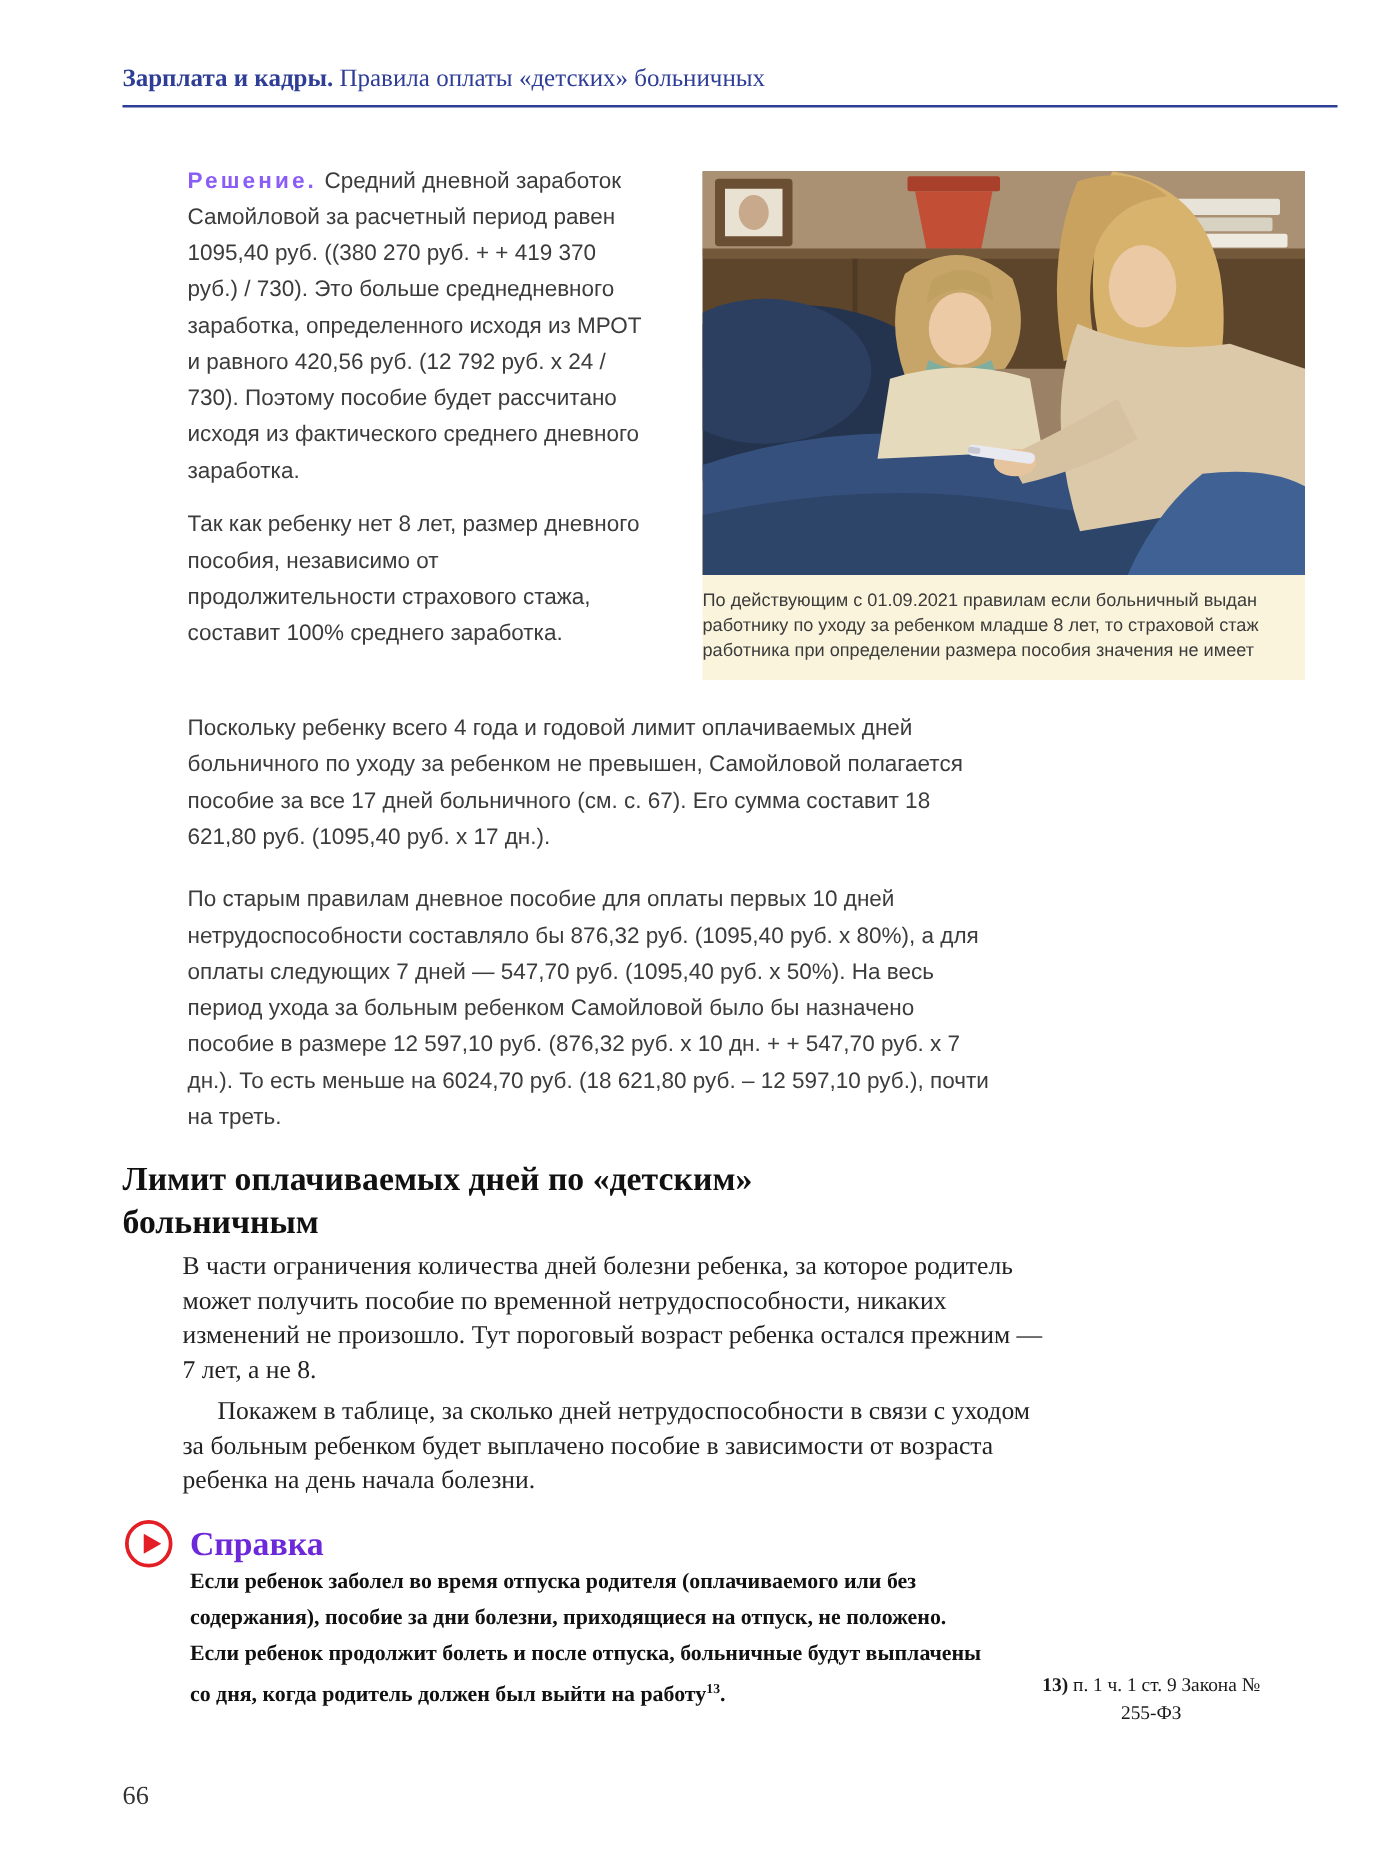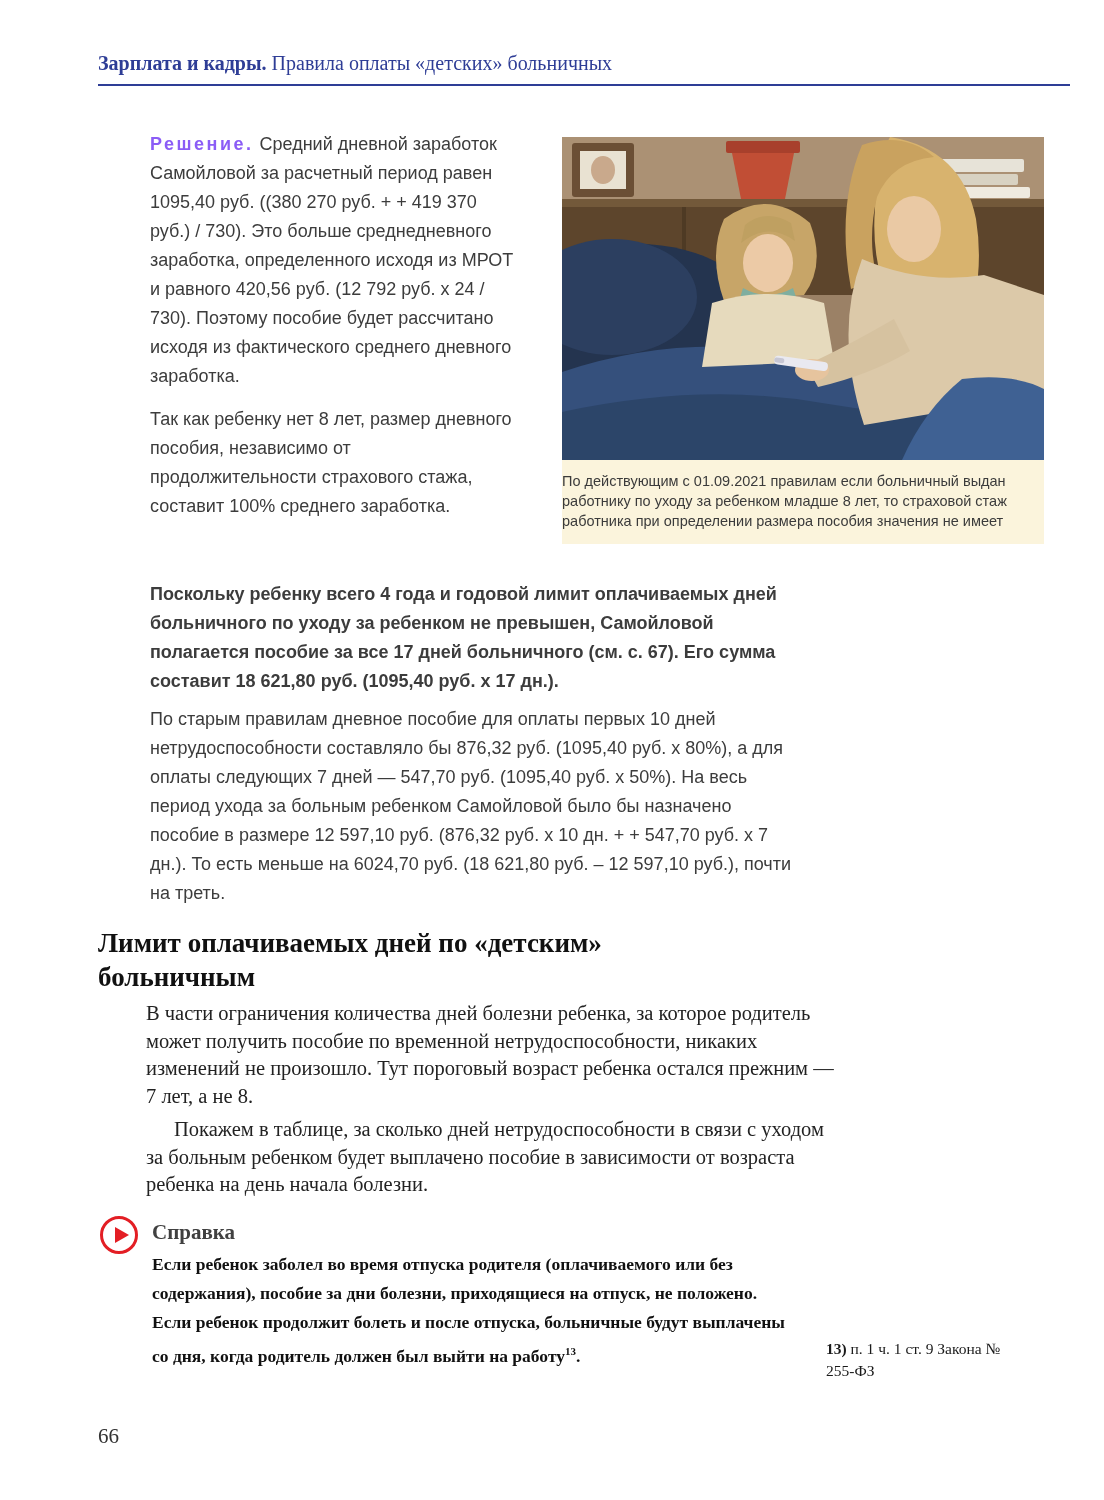--- a/index.html
+++ b/index.html
@@ -43,21 +43,21 @@
     position:absolute;left:528px;top:460px;width:482px;
     background:var(--caption-bg);
     padding:11px 14px 13px 0;
     font-family:"Liberation Sans",sans-serif;font-size:14.5px;line-height:20px;color:#3b3b3b;
   }
   
   .wide-para{
     position:absolute;left:116px;width:648px;
     font-family:"Liberation Sans",sans-serif;font-size:18px;line-height:29px;color:#3c3c3c;
   }
-  .para3{top:580px;font-weight:bold;}
+  .para3{top:568px;}
   .para4{top:705px;}
   
   .section-heading{
     position:absolute;left:64px;top:926px;width:620px;
     font-family:"Liberation Serif",serif;font-weight:bold;font-size:27px;line-height:34px;color:#111;
   }
   .section-body{
     position:absolute;left:64px;top:1000px;width:692px;
     font-family:"Liberation Serif",serif;font-size:20.5px;line-height:27.5px;color:#222;margin-left:48px;
   }
@@ -67,31 +67,31 @@
     position:absolute;left:66px;top:1216px;width:38px;height:38px;border-radius:50%;
     border:3px solid var(--accent-red);background:#fff;
   }
   .spravka-icon .tri{
     position:absolute;left:12px;top:8px;width:0;height:0;
     border-left:14px solid var(--accent-red);
     border-top:8px solid transparent;border-bottom:8px solid transparent;
   }
   .spravka-heading{
     position:absolute;left:118px;top:1220px;
-    font-family:"Liberation Serif",serif;font-weight:bold;font-size:21px;color:#404040;
+    font-family:"Liberation Serif",serif;font-weight:bold;font-size:27px;color:#6d28d9;
   }
   .spravka-text{
     position:absolute;left:118px;top:1250px;width:640px;
     font-family:"Liberation Serif",serif;font-weight:bold;font-size:17.5px;line-height:29px;color:#111;
   }
   .spravka-text sup{font-size:11px;margin-top:27px;}
   
   .footnote{
     position:absolute;left:792px;top:1338px;width:190px;
-    font-family:"Liberation Serif",serif;font-size:15.5px;line-height:22px;color:#1a1a1a;
+    font-family:"Liberation Serif",serif;font-size:15.5px;line-height:22px;color:#1a1a1a;text-align:center;
   }
   .footnote b{font-weight:bold;}
   
   .page-number{
     position:absolute;left:64px;top:1424px;
     font-family:"Liberation Serif",serif;font-size:21px;color:#333;
   }
 </style>
 </head>
 <body>

